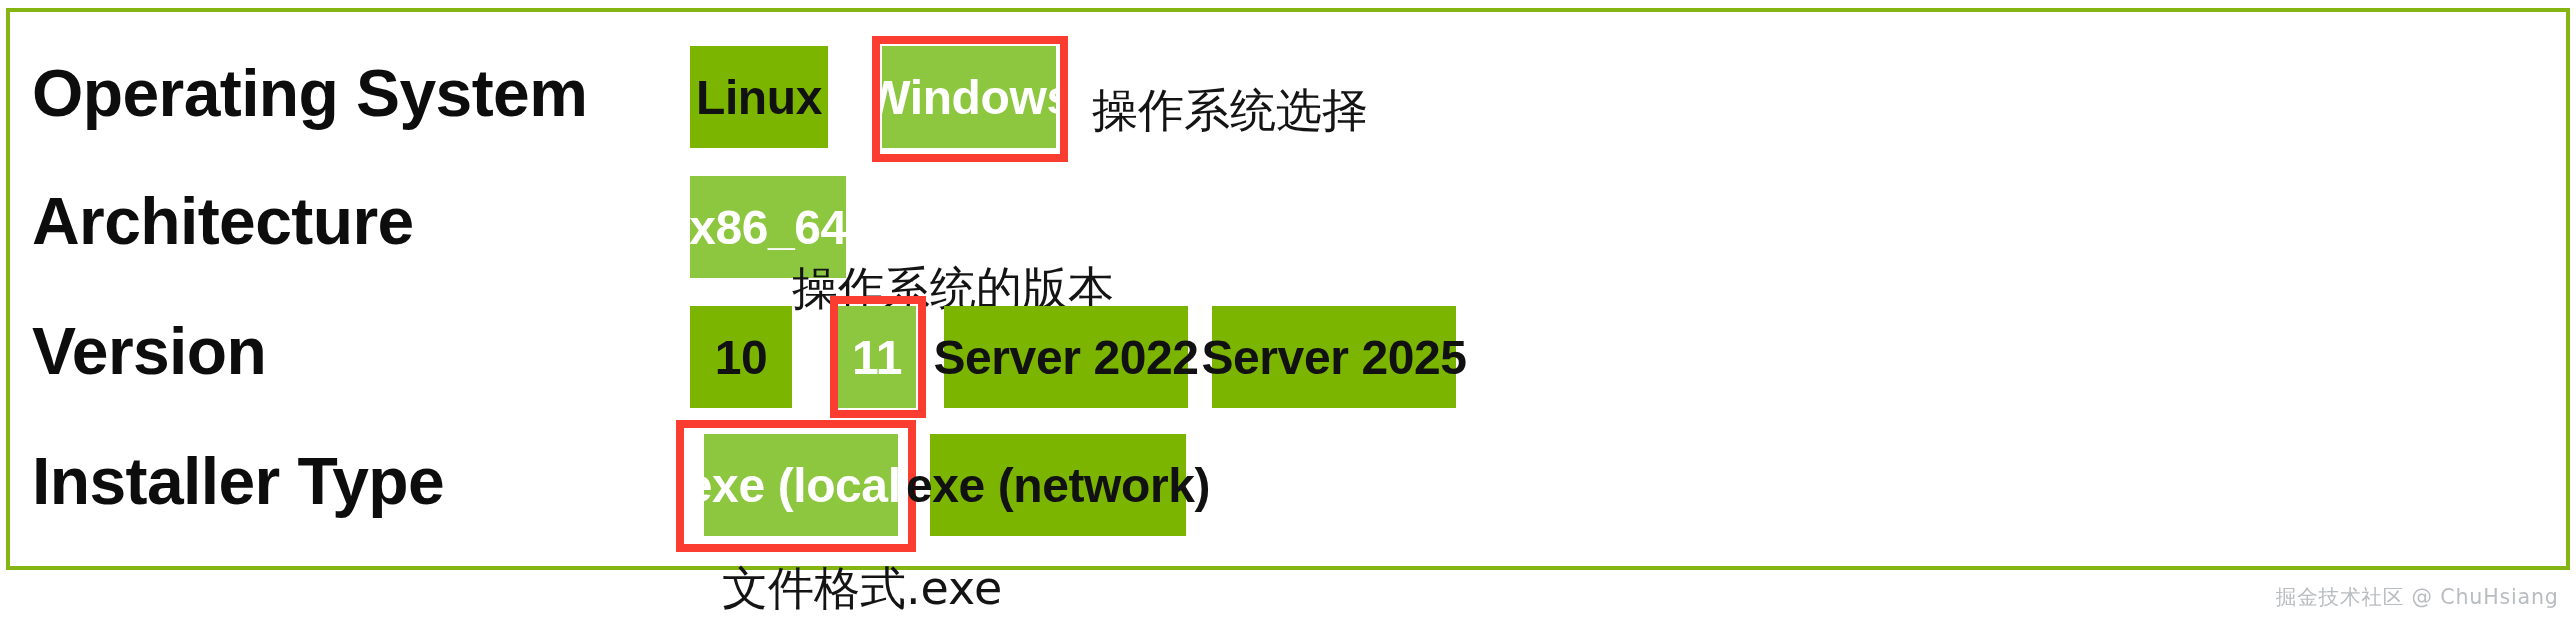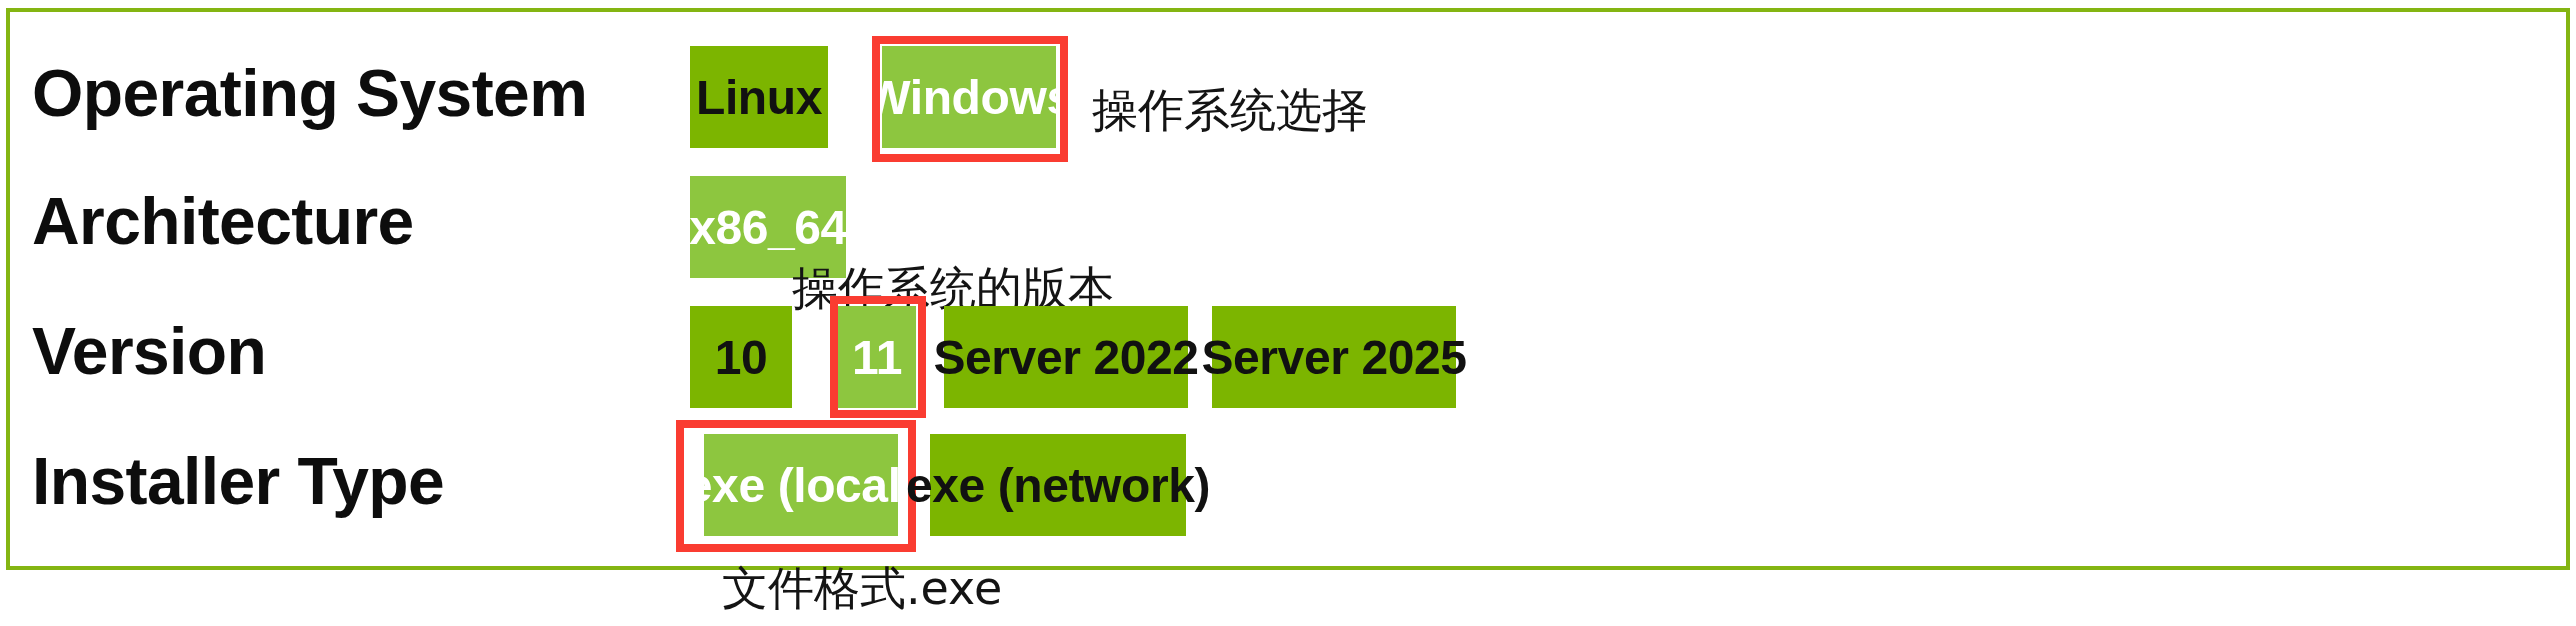--- a/index.html
+++ b/index.html
@@ -146,15 +146,16 @@
 
       <div class="annot-box" style="left:333px; top:204px; width:120px; height:66px;"></div>
 
       <button class="chip" style="left:460px; top:211px; width:128px; height:51px;">exe (network)</button>
 
       <div class="annot-text" style="left:356px; top:273px;">文件格式.exe</div>
     </div>
 
   </div>
 
+  <div class="watermark">掘金技术社区 @ ChuHsiang</div>
 
 </div>
 
 
 </body></html>

